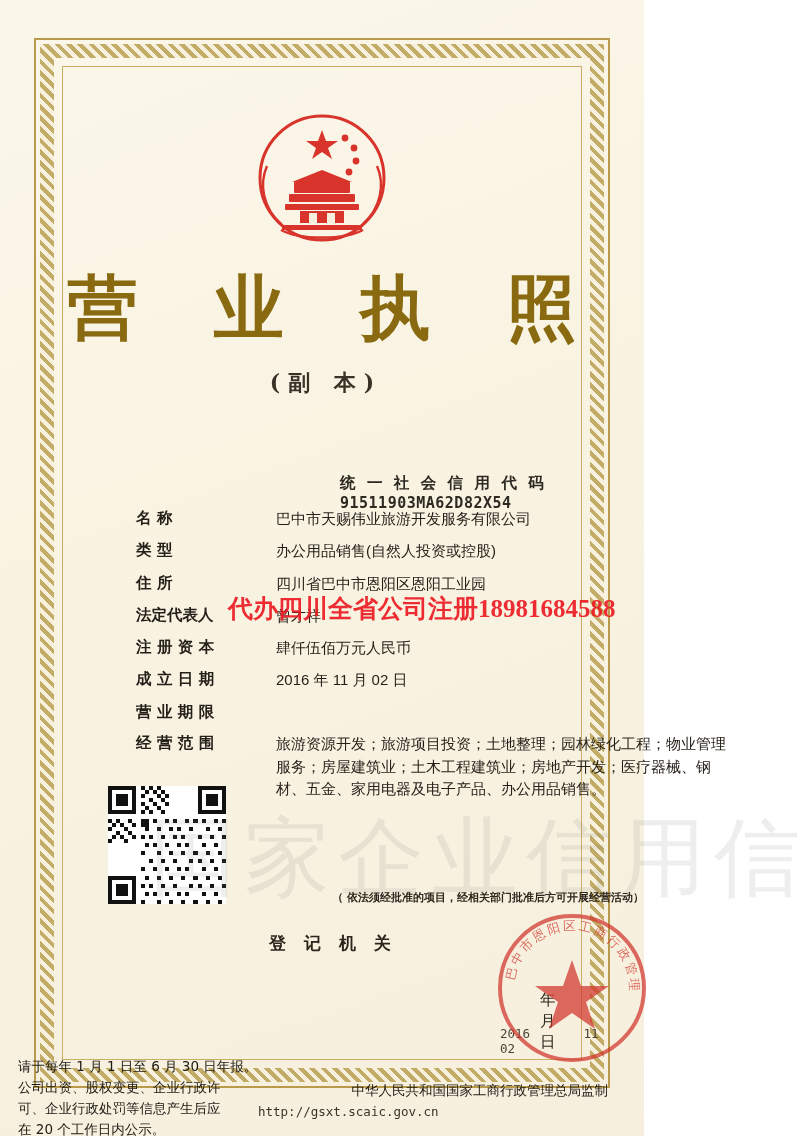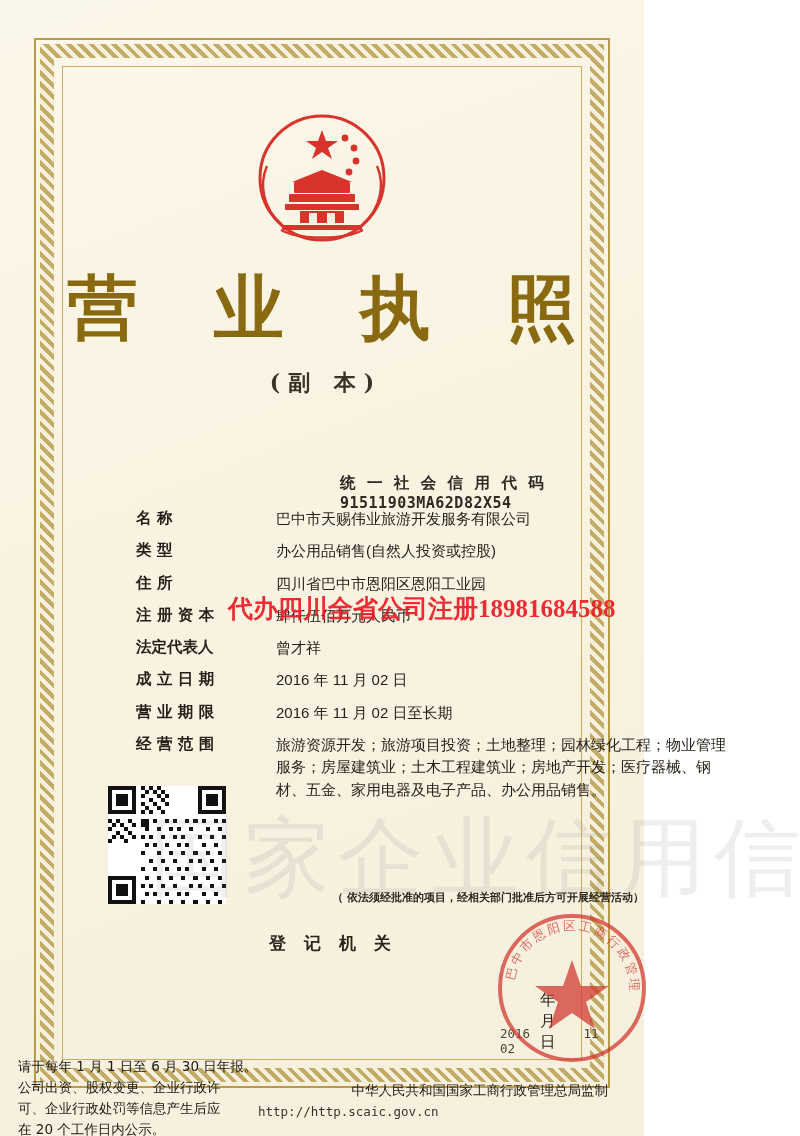--- a/index.html
+++ b/index.html
@@ -229,34 +229,33 @@
     </div>
     <div class="field">
       <div class="lbl">类        型</div>
       <div class="val">办公用品销售(自然人投资或控股)</div>
     </div>
     <div class="field">
       <div class="lbl">住        所</div>
       <div class="val">四川省巴中市恩阳区恩阳工业园</div>
     </div>
     <div class="field">
+      <div class="lbl">法定代表人</div>
+      <div class="val">曾才祥</div>
+    </div>
+    <div class="field">
       <div class="lbl">注 册 资 本</div>
       <div class="val">肆仟伍佰万元人民币</div>
     </div>
     <div class="field">
-      <div class="lbl">法定代表人</div>
-      <div class="val">曾才祥</div>
-    </div>
-    <div class="field">
       <div class="lbl">成 立 日 期</div>
       <div class="val">2016 年 11 月 02 日</div>
     </div>
     <div class="field">
       <div class="lbl">营 业 期 限</div>
-      <div class="val">2016 年 11 月 02 日至长期</div>
     </div>
     <div class="field scope">
       <div class="lbl">经 营 范 围</div>
       <div class="val">旅游资源开发；旅游项目投资；土地整理；园林绿化工程；物业管理服务；房屋建筑业；土木工程建筑业；房地产开发；医疗器械、钢材、五金、家用电器及电子产品、办公用品销售。</div>
     </div>
   </div>
 
   <div class="qr">
     <svg width="118" height="118" viewBox="0 0 29 29" shape-rendering="crispEdges">
       <rect width="29" height="29" fill="#ffffff"></rect>
@@ -418,16 +417,16 @@
   </div>
 
   <div class="watermark">代办四川全省公司注册18981684588</div>
 
   <div class="footer-left">
     <div>请于每年 1 月 1 日至 6 月 30 日年报。</div>
     <div>公司出资、股权变更、企业行政许</div>
     <div>可、企业行政处罚等信息产生后应</div>
     <div>在 20 个工作日内公示。</div>
   </div>
-  <div class="footer-url">http://http.scaic.gov.cn</div>
+  <div class="footer-url">http://gsxt.scaic.gov.cn</div>
   <div class="footer-right">中华人民共和国国家工商行政管理总局监制</div>
 
 </div>
 
 </body></html>

